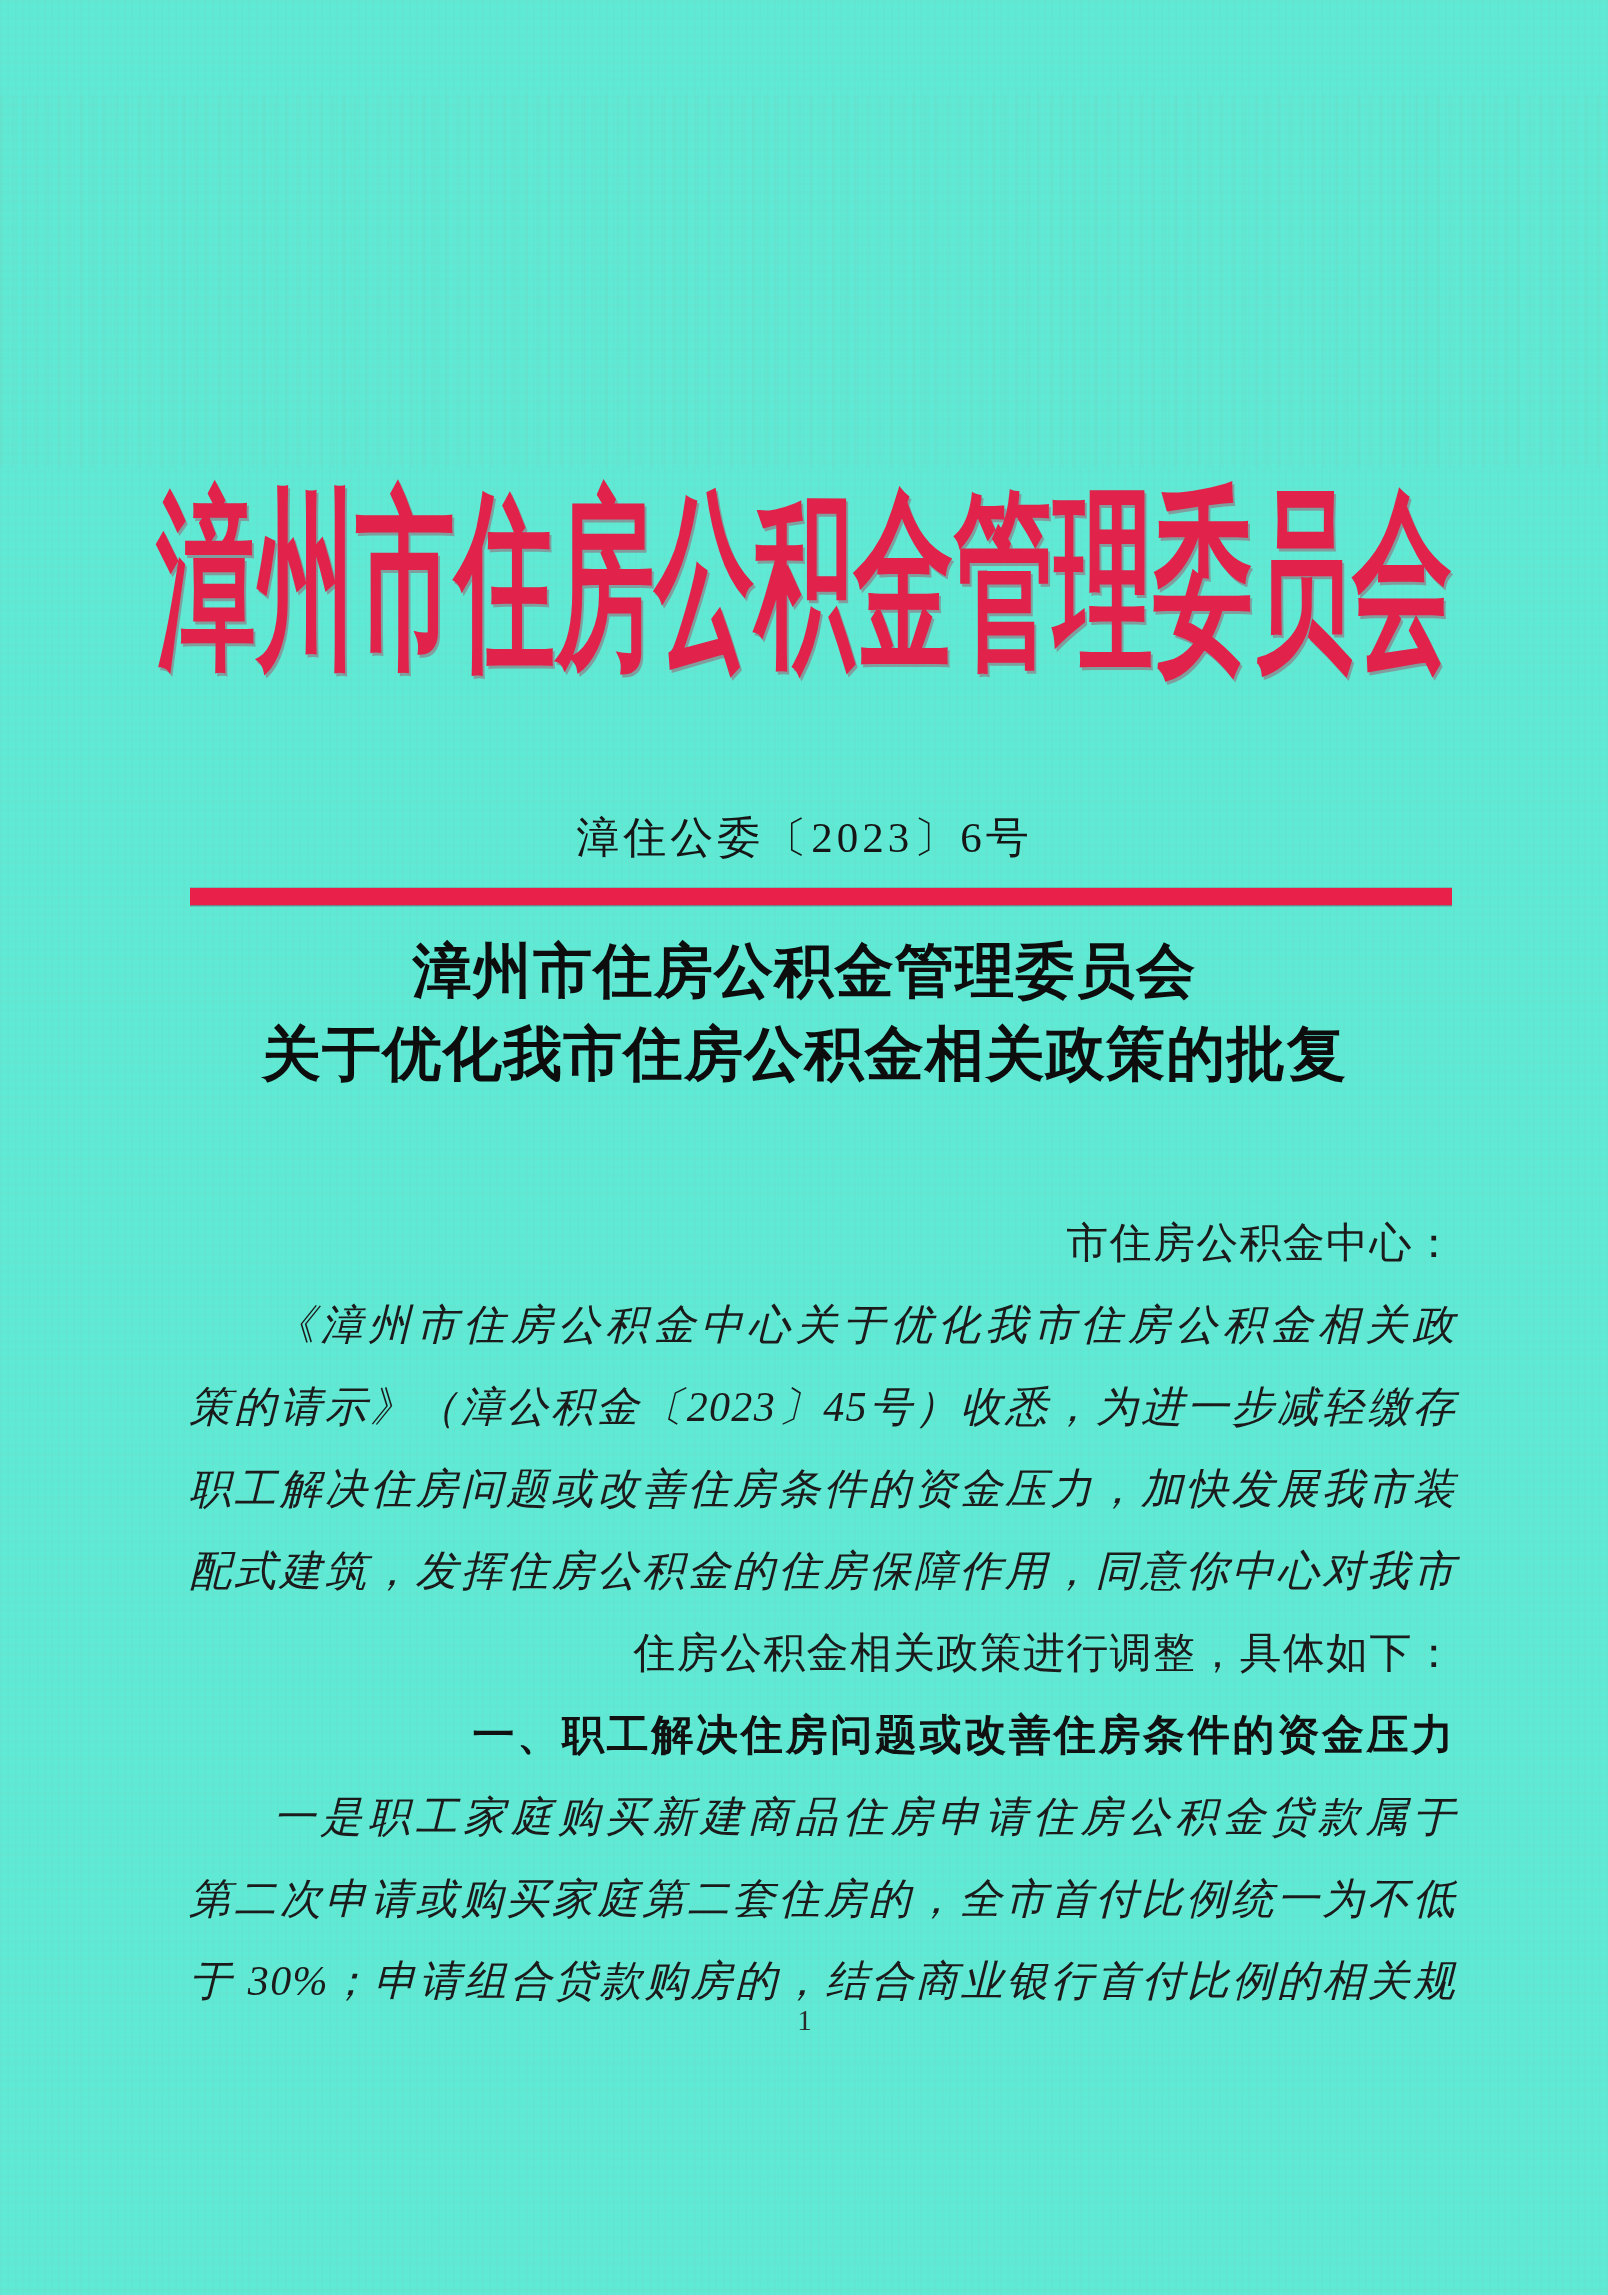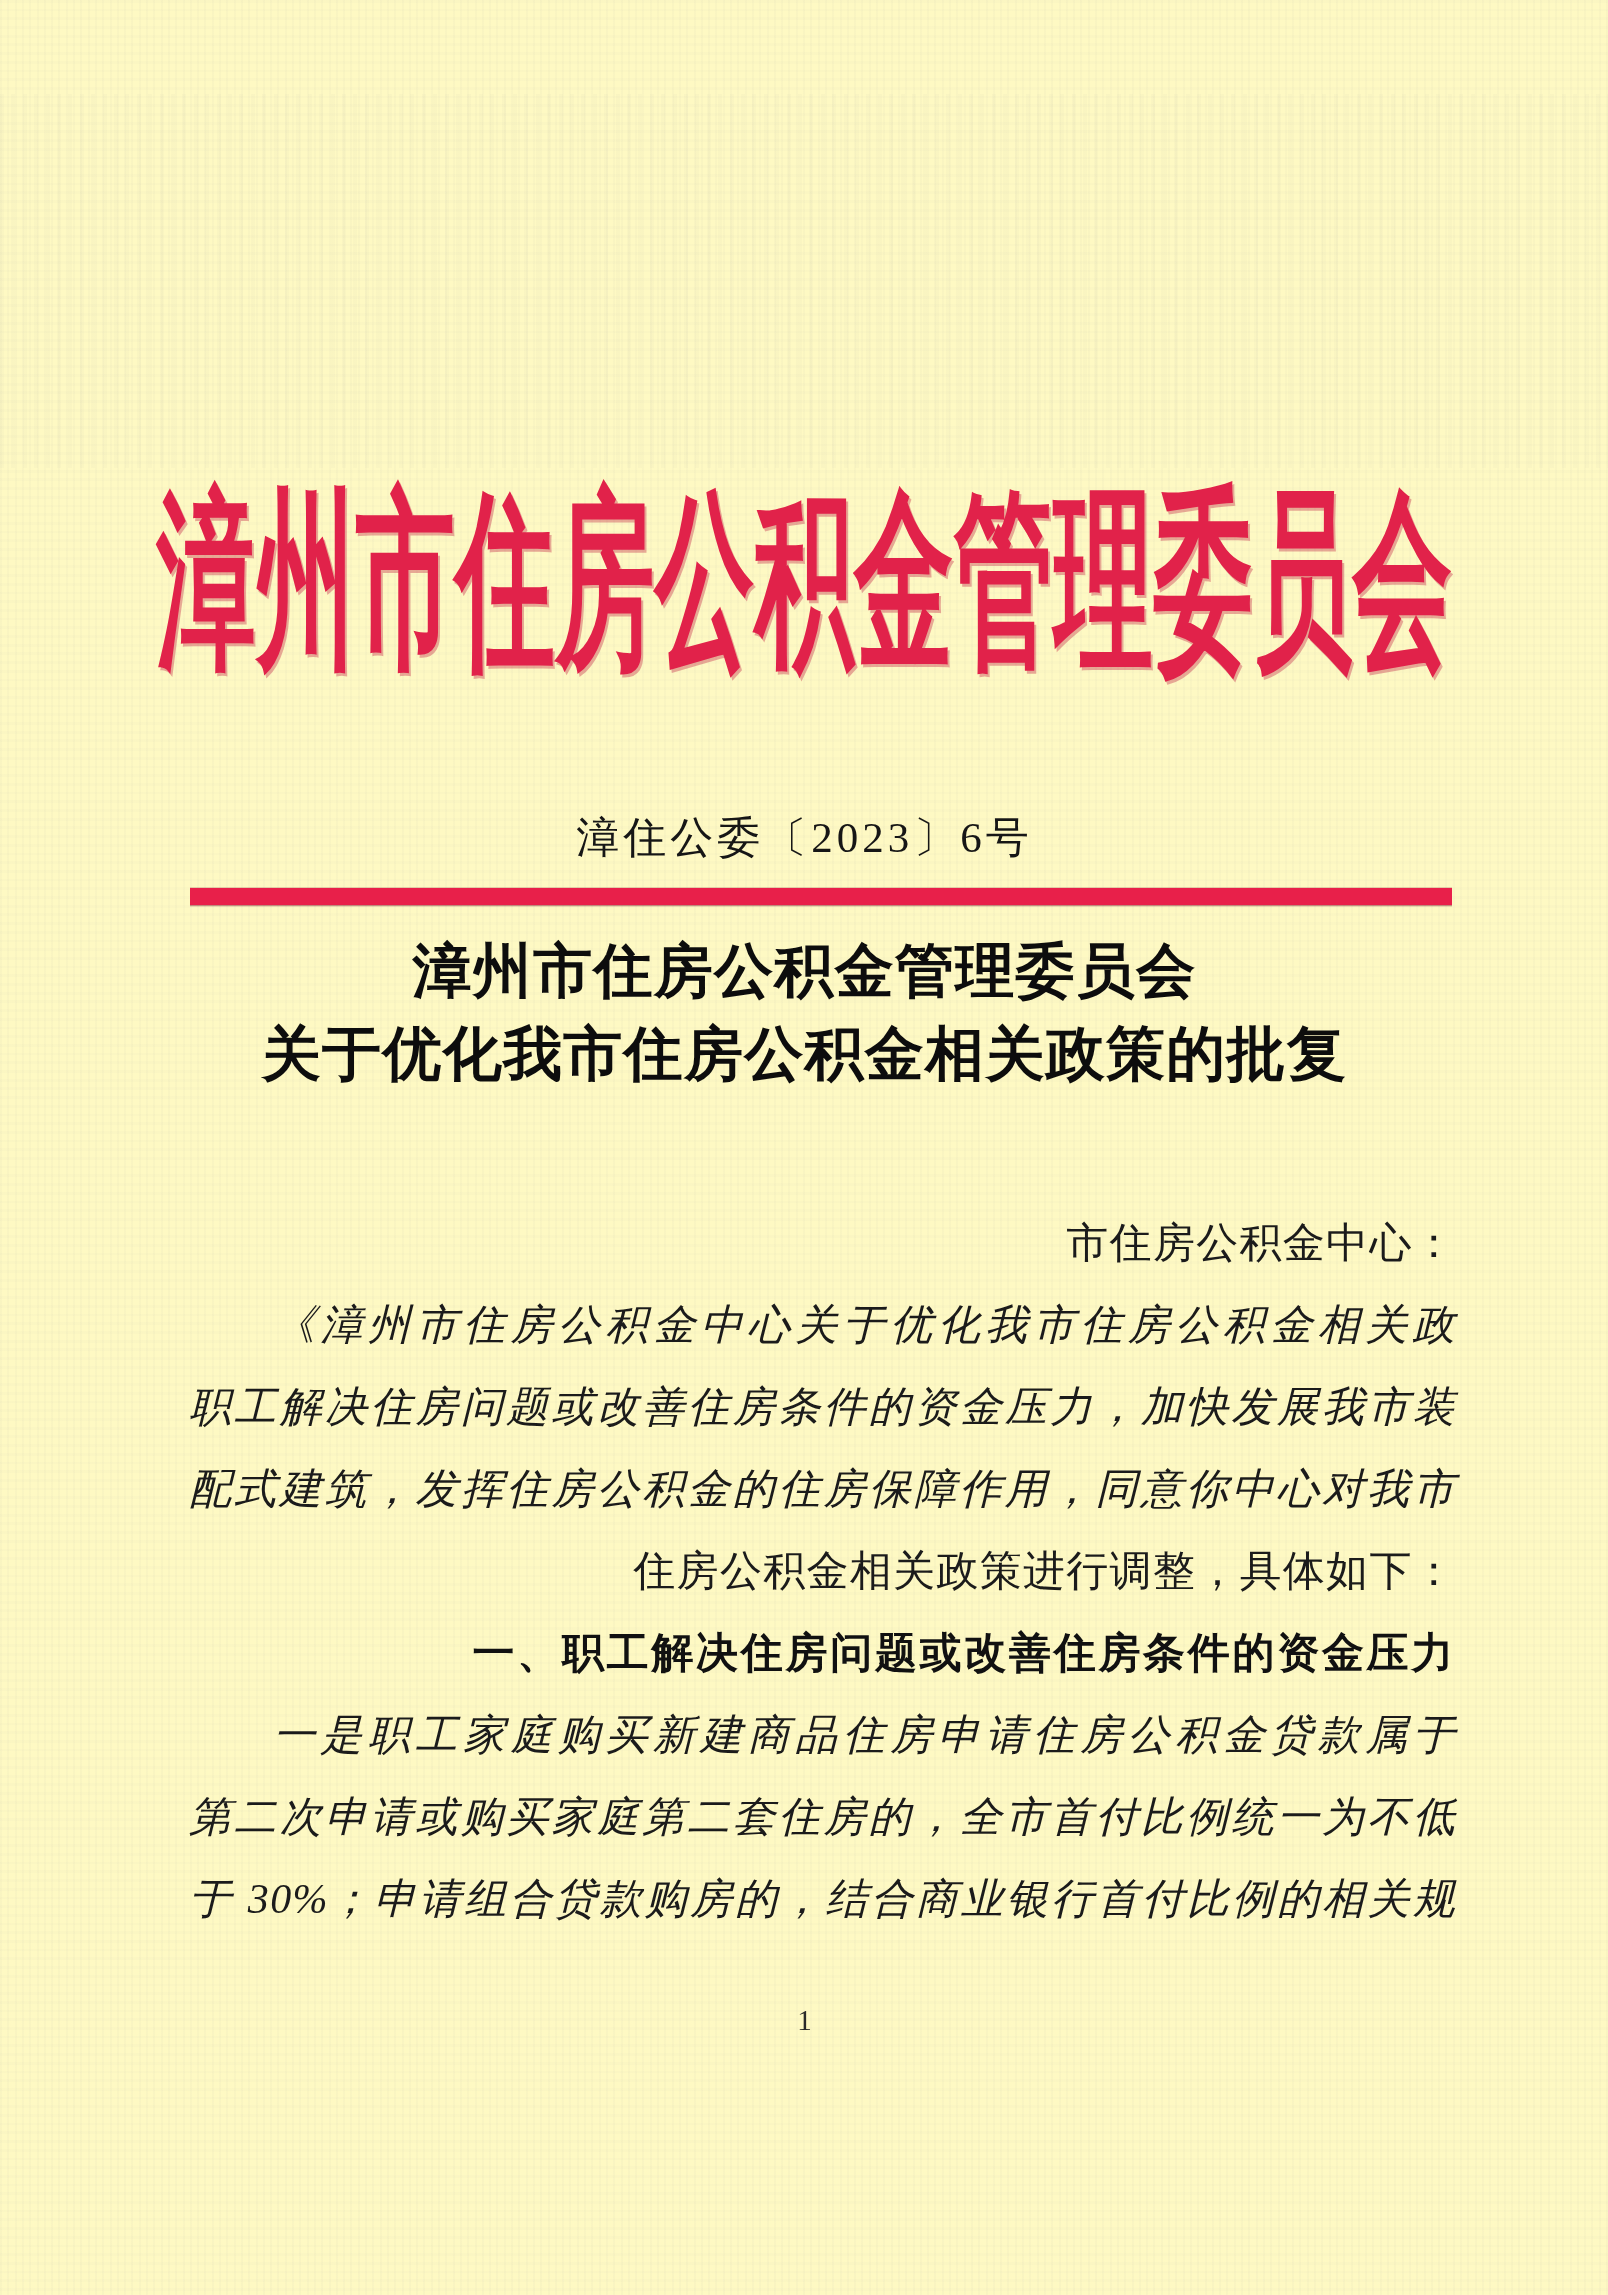--- a/index.html
+++ b/index.html
@@ -6,21 +6,21 @@
     margin: 0;
     padding: 0;
     background: #e8e8e8;
     font-family: "Liberation Serif", "DejaVu Serif", serif;
   }
   .page {
     position: relative;
     width: 1609px;
     height: 2295px;
     margin: 0 auto;
-    background: #fef9c3;
+    background: #5eead4;
     overflow: hidden;
     color: #1e1e1e;
   }
   
   .texture {
     position: absolute;
     inset: 0;
     background:
       repeating-linear-gradient(90deg, rgba(160,160,160,0.05) 0 2px, transparent 2px 7.3px),
       repeating-linear-gradient(180deg, rgba(170,170,170,0.04) 0 2.7px, transparent 2.7px 8.7px);
@@ -146,20 +146,21 @@
   <div class="red-rule"></div>
 
   <div class="doc-title">
     <div>漳州市住房公积金管理委员会</div>
     <div>关于优化我市住房公积金相关政策的批复</div>
   </div>
 
   <div class="body-lines" id="body-lines">
       <div class="line">市住房公积金中心：</div>
       <div class="line indent fill">《漳州市住房公积金中心关于优化我市住房公积金相关政</div>
+      <div class="line fill">策的请示》（漳公积金〔2023〕45号）收悉，为进一步减轻缴存</div>
       <div class="line fill">职工解决住房问题或改善住房条件的资金压力，加快发展我市装</div>
       <div class="line fill">配式建筑，发挥住房公积金的住房保障作用，同意你中心对我市</div>
       <div class="line">住房公积金相关政策进行调整，具体如下：</div>
       <div class="line indent bold">一、职工解决住房问题或改善住房条件的资金压力</div>
       <div class="line indent fill">一是职工家庭购买新建商品住房申请住房公积金贷款属于</div>
       <div class="line fill">第二次申请或购买家庭第二套住房的，全市首付比例统一为不低</div>
       <div class="line fill">于 30%；申请组合贷款购房的，结合商业银行首付比例的相关规</div>
     </div>
 
   <div class="page-number">1</div>

